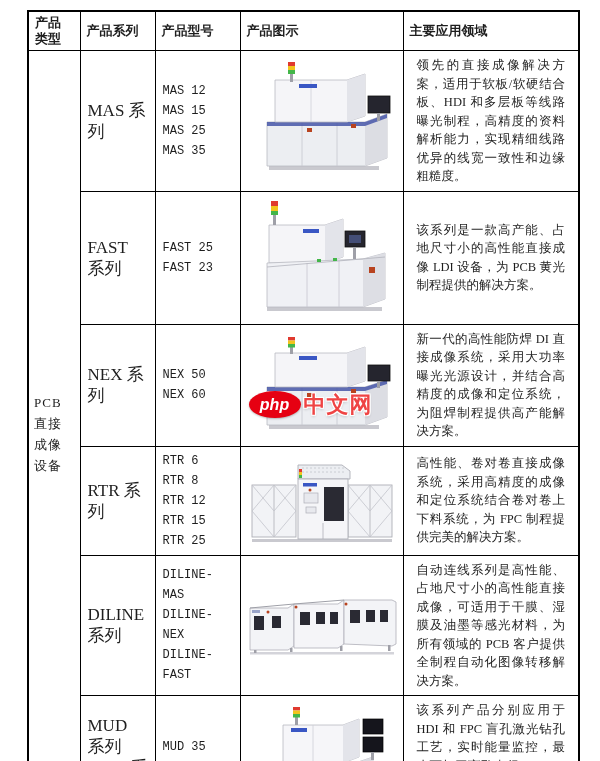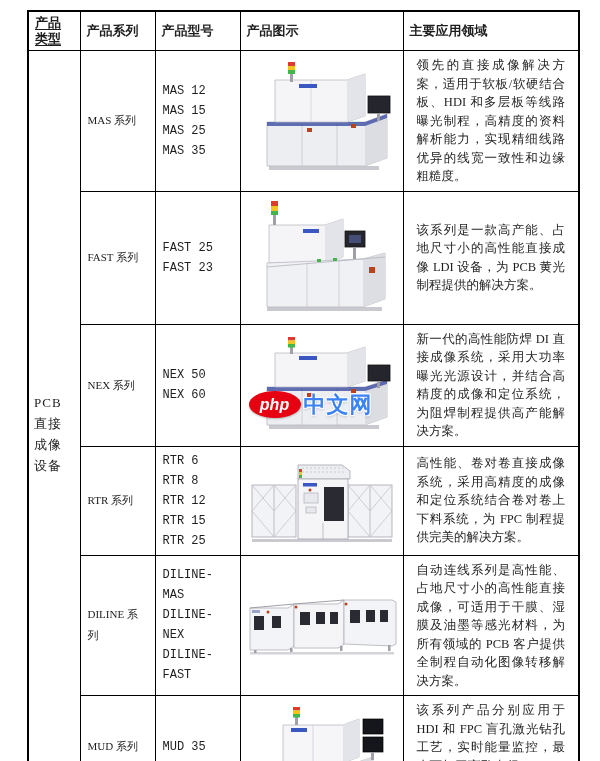--- a/index.html
+++ b/index.html
@@ -19,26 +19,26 @@
   .doc-table col.c-image{width:163px;}
   .doc-table col.c-app{width:176px;}
   .doc-table th,.doc-table td{
     border:1px solid #000;vertical-align:middle;
     padding:4px 7px;box-sizing:border-box;overflow:hidden;
   }
   .doc-table th{
     font-size:13px;font-weight:bold;text-align:left;
     height:36px;line-height:16px;padding:3px 6px;
   }
-  th.th-type span{text-decoration:underline;text-underline-offset:2px;}
+  th.th-type span{text-underline-offset:2px;}
   td.cat-cell{
     font-size:13px;line-height:21px;text-align:left;padding:4px 5px;
     letter-spacing:1px;
   }
-  td.series-cell{font-size:11px;line-height:21px;white-space:pre-line;}
+  td.series-cell{font-size:17px;line-height:21px;white-space:pre-line;}
   td.model-cell{font-size:13px;line-height:20px;white-space:pre-line;
     font-family:"Liberation Mono","DejaVu Sans Mono",monospace;font-size:12px;}
   td.app-cell{font-size:12.5px;line-height:18.5px;text-align:justify;padding:5px 13px;}
   td.img-cell{padding:2px;position:relative;text-align:center;}
   td.img-cell svg{display:block;margin:0 auto;}
   tr.r1{height:133px;} tr.r2{height:133px;} tr.r3{height:107px;}
   tr.r4{height:101px;} tr.r5{height:117px;} tr.r6{height:105px;}
   
   .watermark{
     position:absolute;left:8px;bottom:26px;display:flex;align-items:center;
@@ -172,21 +172,21 @@
           <rect x="41" y="0" width="7" height="3.5" fill="#e03a2f"></rect>
           <rect x="41" y="3.5" width="7" height="3.5" fill="#f2c41d"></rect>
           <rect x="41" y="7" width="7" height="3.5" fill="#43b649"></rect>
           <rect x="121" y="28" width="22" height="16" fill="#25252e" stroke="#111" stroke-width="0.8"></rect>
           <rect x="130" y="44" width="3" height="7" fill="#9fa0a8"></rect>
           <rect x="60" y="56" width="5" height="4" fill="#b8431f"></rect>
           <rect x="104" y="52" width="5" height="4" fill="#b8431f"></rect>
         </svg>
         <div class="watermark">
           <div class="wm-badge" style="background: rgb(230, 0, 18);">php</div>
-          <div class="wm-text" style="color: #3b82f6;">中文网</div>
+          <div class="wm-text" style="color: #ef4444;">中文网</div>
         </div>
       </td>
       <td class="app-cell">新一代的高性能防焊 DI 直接成像系统，采用大功率曝光光源设计，并结合高精度的成像和定位系统，为阻焊制程提供高产能解决方案。</td>
     </tr>
 
     <tr class="r4">
       <td class="series-cell">RTR 系列</td>
       <td class="model-cell">RTR 6
 RTR 8
 RTR 12

